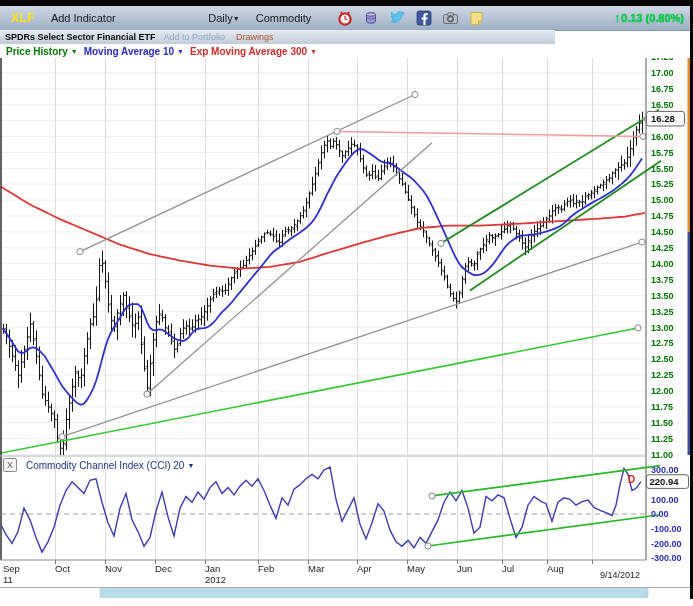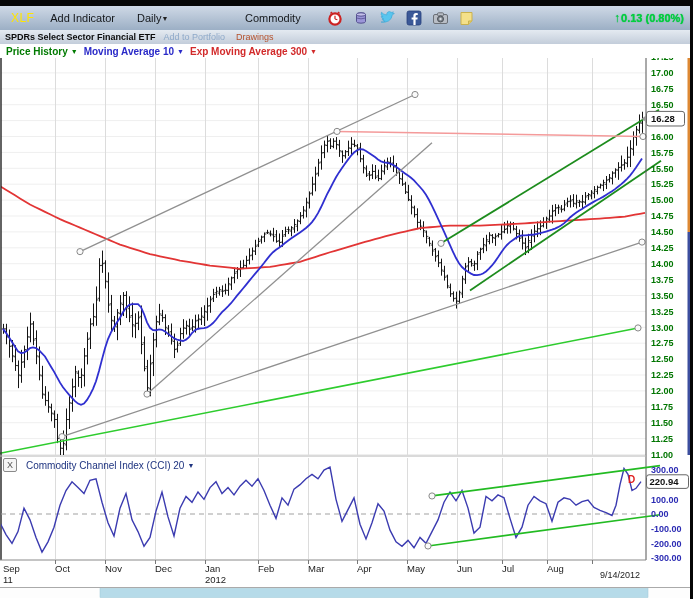--- a/index.html
+++ b/index.html
@@ -2,29 +2,29 @@
 <html><head>
 <meta charset="utf-8">
 <style>
   html,body{margin:0;padding:0}
   body{width:693px;height:606px;position:relative;background:#fff;overflow:hidden;
        font-family:"Liberation Sans",sans-serif;-webkit-font-smoothing:antialiased}
   .black-top{position:absolute;top:0;left:0;width:693px;height:6px;background:#060606;z-index:6}
   .right-border{position:absolute;top:0;right:0;width:3px;height:599px;background:#060606;z-index:6}
   .topbar{position:absolute;top:6px;left:0;width:693px;height:24px;z-index:4;display:flex;align-items:center;
           background:linear-gradient(#cfd9e6,#9cafc5);border-bottom:1px solid #7e92a9;font-size:11px;color:#15181c}
-  .symbol{color:#ffe500;font-weight:normal;font-size:12px;margin-left:11px;letter-spacing:.4px}
+  .symbol{color:#ffe500;font-weight:bold;font-size:12px;margin-left:11px;letter-spacing:.4px}
   .menu-item{margin-left:16px;cursor:default}
-  .combo{display:flex;width:92px;justify-content:flex-start;align-items:center;margin-left:22px;cursor:default}
+  .combo{display:flex;width:92px;justify-content:flex-end;align-items:center;margin-left:32px;cursor:default}
   .combo-arrow{font-size:7px;color:#222}
   .icons{display:flex;gap:10px;margin-left:26px;align-items:center}
   .icons svg{display:block}
   .change{margin-left:auto;margin-right:9px;color:#00d23c;font-weight:bold;font-size:11px;text-shadow:0 0 1px #0a4}
   .up-arrow{font-size:12px;font-weight:bold;margin-right:1px}
-  .subbar{position:absolute;top:30px;left:0;width:693px;height:14px;z-index:4;display:flex;align-items:center;
+  .subbar{position:absolute;top:30px;left:0;width:555px;height:14px;z-index:4;display:flex;align-items:center;
           background:linear-gradient(#e4eaf1,#c3cdda);border-bottom:1px solid #b0bac6;font-size:9px}
   .etf-name{font-weight:bold;color:#0c0c0c;margin-left:5px}
   .portfolio{color:#8ea9c9;margin-left:8px}
   .drawings{color:#b5512c;margin-left:11px}
   .legendbar{position:absolute;top:44px;left:0;width:693px;height:14px;z-index:4;display:flex;align-items:center;
              background:#fff;font-size:10px;font-weight:bold}
   .lg{margin-left:6px;cursor:default}
   .lg .arr{font-size:7px;vertical-align:1px;margin-left:3px}
   .lg0{color:#007a00}.lg1{color:#2a2ac8}.lg2{color:#d componente22a2a}
   .lg2{color:#d22a2a}

